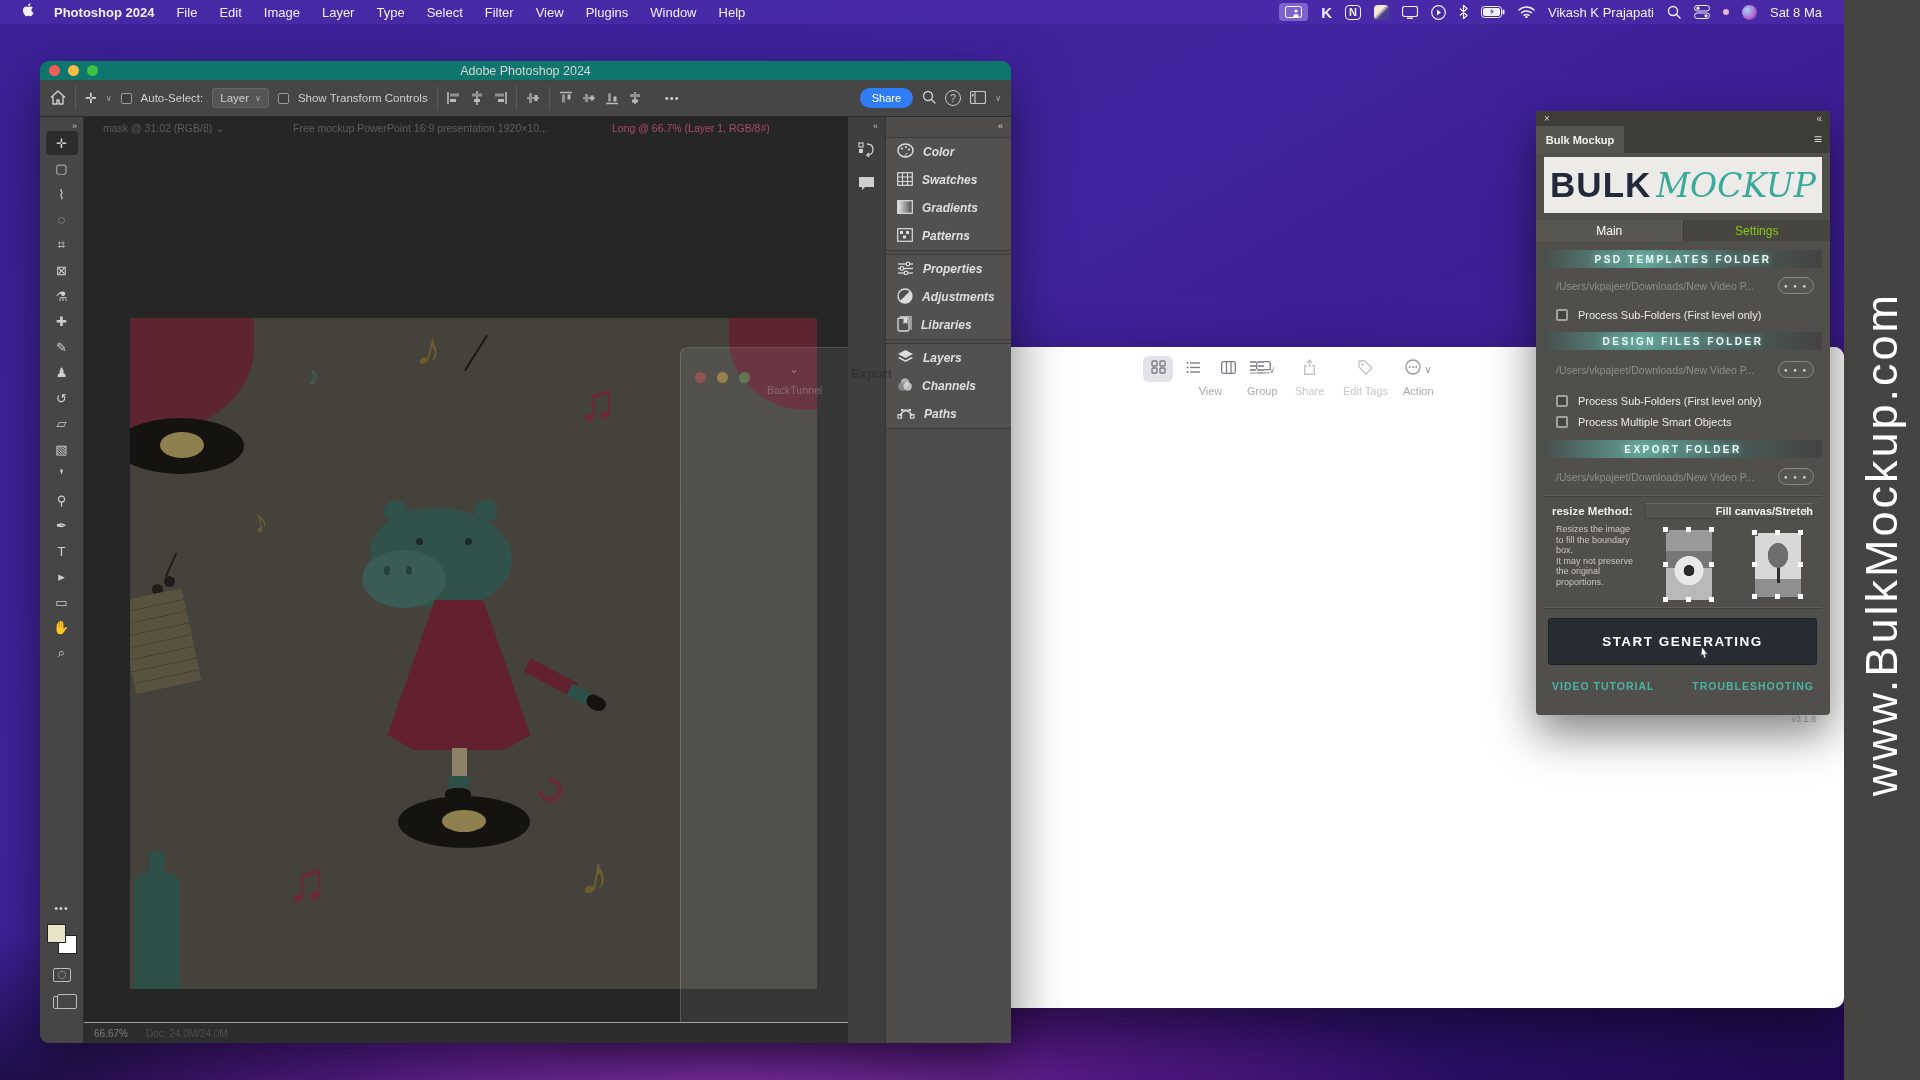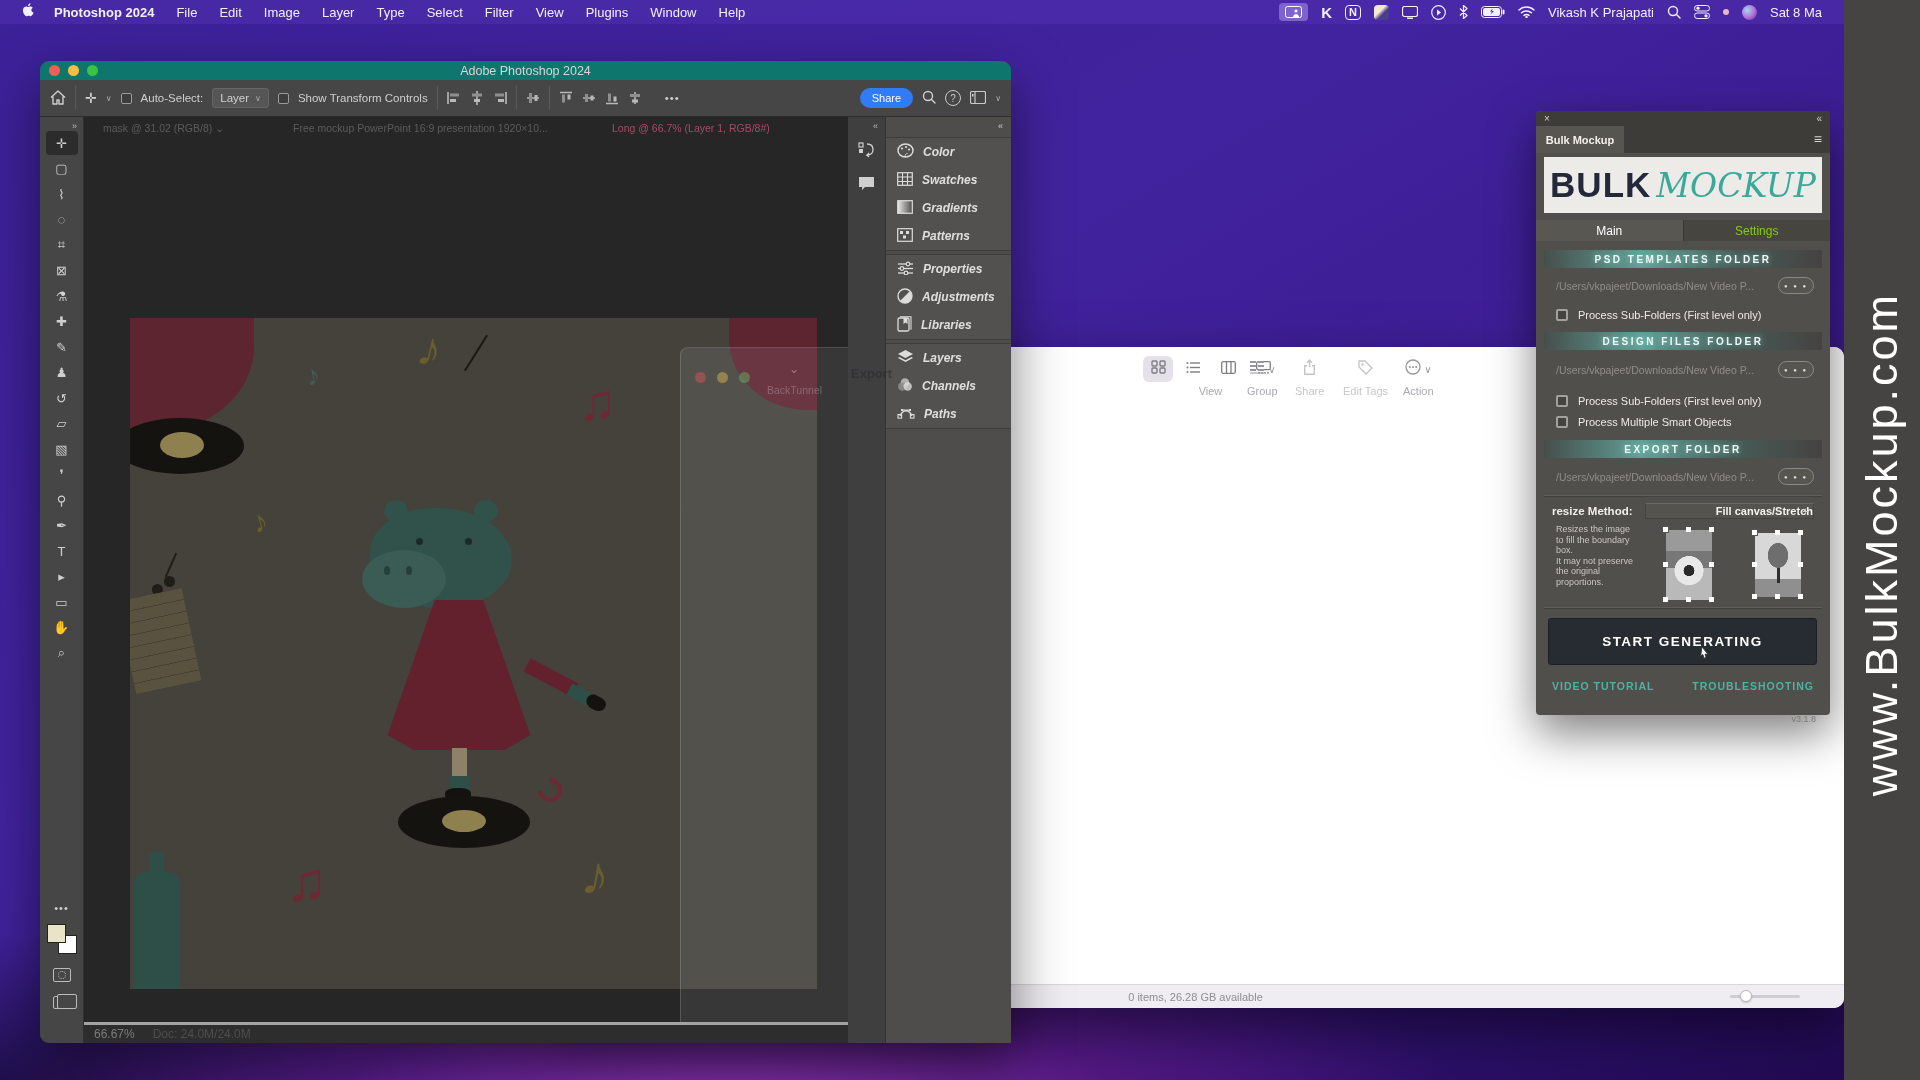--- a/index.html
+++ b/index.html
@@ -96,22 +96,22 @@
   .cherry{position:absolute;width:11px;height:11px;background:#201d18;border-radius:50%;}
   .stem{position:absolute;width:2px;height:26px;background:#201d18;transform:rotate(24deg);}
   #bottle{position:absolute;left:4px;top:554px;width:46px;height:120px;background:#2e4f48;border-radius:12px 12px 0 0;}
   #bottle:before{content:"";position:absolute;left:15px;top:-20px;width:15px;height:22px;background:#2e4f48;}
   #ghost{position:absolute;left:596px;top:230px;right:0;bottom:0;background:rgba(236,234,242,.09);
     border-left:1px solid rgba(255,255,255,.16);border-top:1px solid rgba(255,255,255,.1);border-radius:8px 0 0 0;}
   #ghost .gl{position:absolute;top:24px;width:11px;height:11px;border-radius:50%;opacity:.5}
   #ghost .gchev{position:absolute;left:108px;top:14px;color:rgba(225,225,235,.4);font-size:12px}
   #ghost .gsub{position:absolute;left:86px;top:36px;color:rgba(218,218,228,.30);font-size:10.5px}
   #exporttitle{position:absolute;left:851px;top:366px;z-index:45;font-size:13px;font-weight:bold;color:rgba(40,40,48,.55);}
-  #psstatus{position:absolute;left:44px;right:0;bottom:0;height:21px;background:#2d2d2d;border-top:3px solid #a3a3a3;
-    display:flex;align-items:center;font-size:12px;color:#7c7c7c;padding-left:10px;gap:18px;}
+  #psstatus{position:absolute;left:44px;right:0;bottom:0;height:21px;background:#2d2d2d;border-top:1px solid #a3a3a3;
+    display:flex;align-items:center;font-size:10px;color:#7c7c7c;padding-left:10px;gap:18px;}
   #psstatus .faint{color:#4e4e4e}
   
   #dock{position:absolute;left:848px;top:117px;width:163px;height:926px;z-index:30;display:flex;}
   #dockstrip{width:38px;background:#3f3f3f;border-right:1px solid #333;display:flex;flex-direction:column;align-items:center;color:#cfcfcf;}
   #dockstrip .chev{align-self:flex-end;margin:4px 7px 10px 0;font-size:9px;color:#b5b5b5}
   #dockstrip .sic{margin-bottom:14px}
   #dockcol{flex:1;background:#4f4d4c;display:flex;flex-direction:column;}
   #dockcol .chev{align-self:flex-end;margin:4px 8px 6px 0;font-size:9px;color:#cfcfcf}
   .dgroup{background:#535150;border-top:1px solid #3e3c3b;border-bottom:1px solid #3e3c3b;margin-bottom:3px;font-style:italic;}
   .ditem{display:flex;align-items:center;gap:9px;height:28px;padding-left:11px;color:#e0dedd;font-size:12px;font-weight:bold;}
@@ -245,27 +245,20 @@
                 <circle cx="8" cy="8" r="7" fill="none" stroke="currentColor" stroke-width="1.3"></circle>
                 <circle cx="4.8" cy="8" r="1" fill="currentColor"></circle>
                 <circle cx="8" cy="8" r="1" fill="currentColor"></circle>
                 <circle cx="11.2" cy="8" r="1" fill="currentColor"></circle>
               </svg></span>
             <span class="fchev">∨</span>
           </span>
         <span class="flabel">Action</span>
       </div>
     </div>
-    <div id="fstatus">
-      <span>0 items, 26.28 GB available</span>
-      <div id="fslider">
-        <div class="track"></div>
-        <div class="knob"></div>
-      </div>
-    </div>
   </div>
 
   <div class="window" id="ps">
     <div id="pstitle">
       <span class="lights">
         <span class="tlight" style="background:#f15e55"></span>
         <span class="tlight" style="background:#f5bd45"></span>
         <span class="tlight" style="background:#3bc345"></span>
       </span>
       <span class="title">Adobe Photoshop 2024</span>

